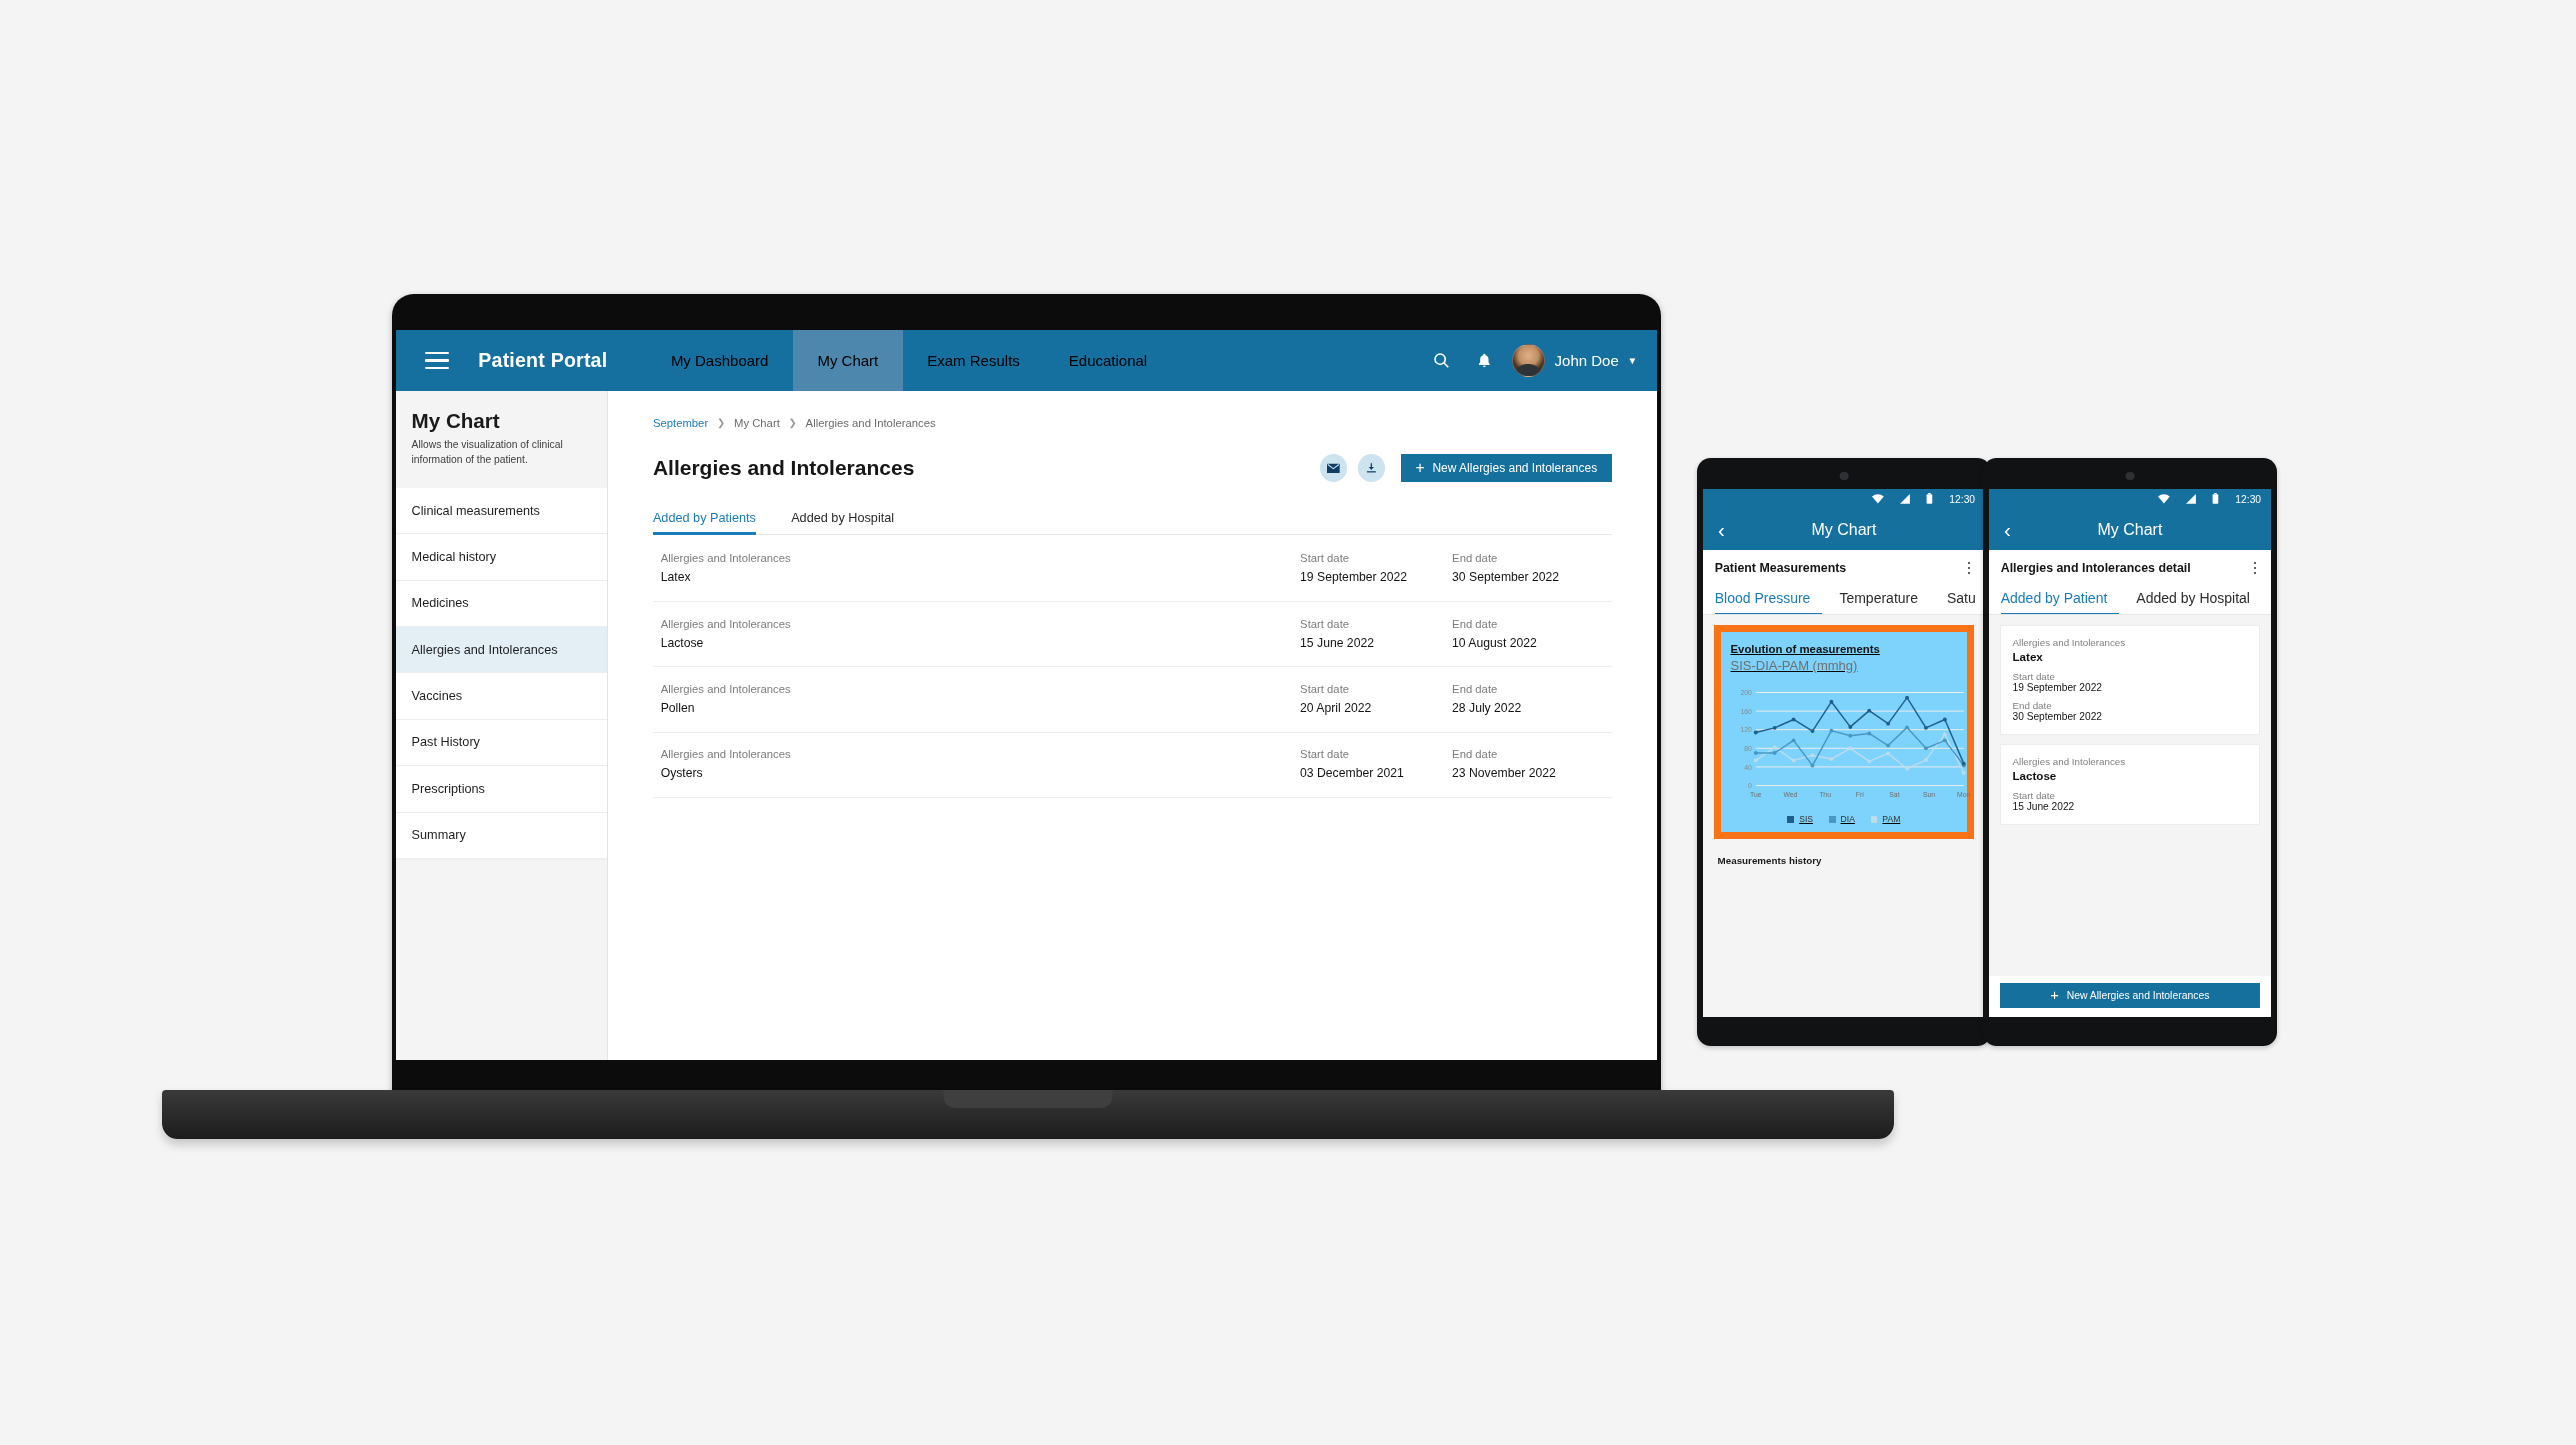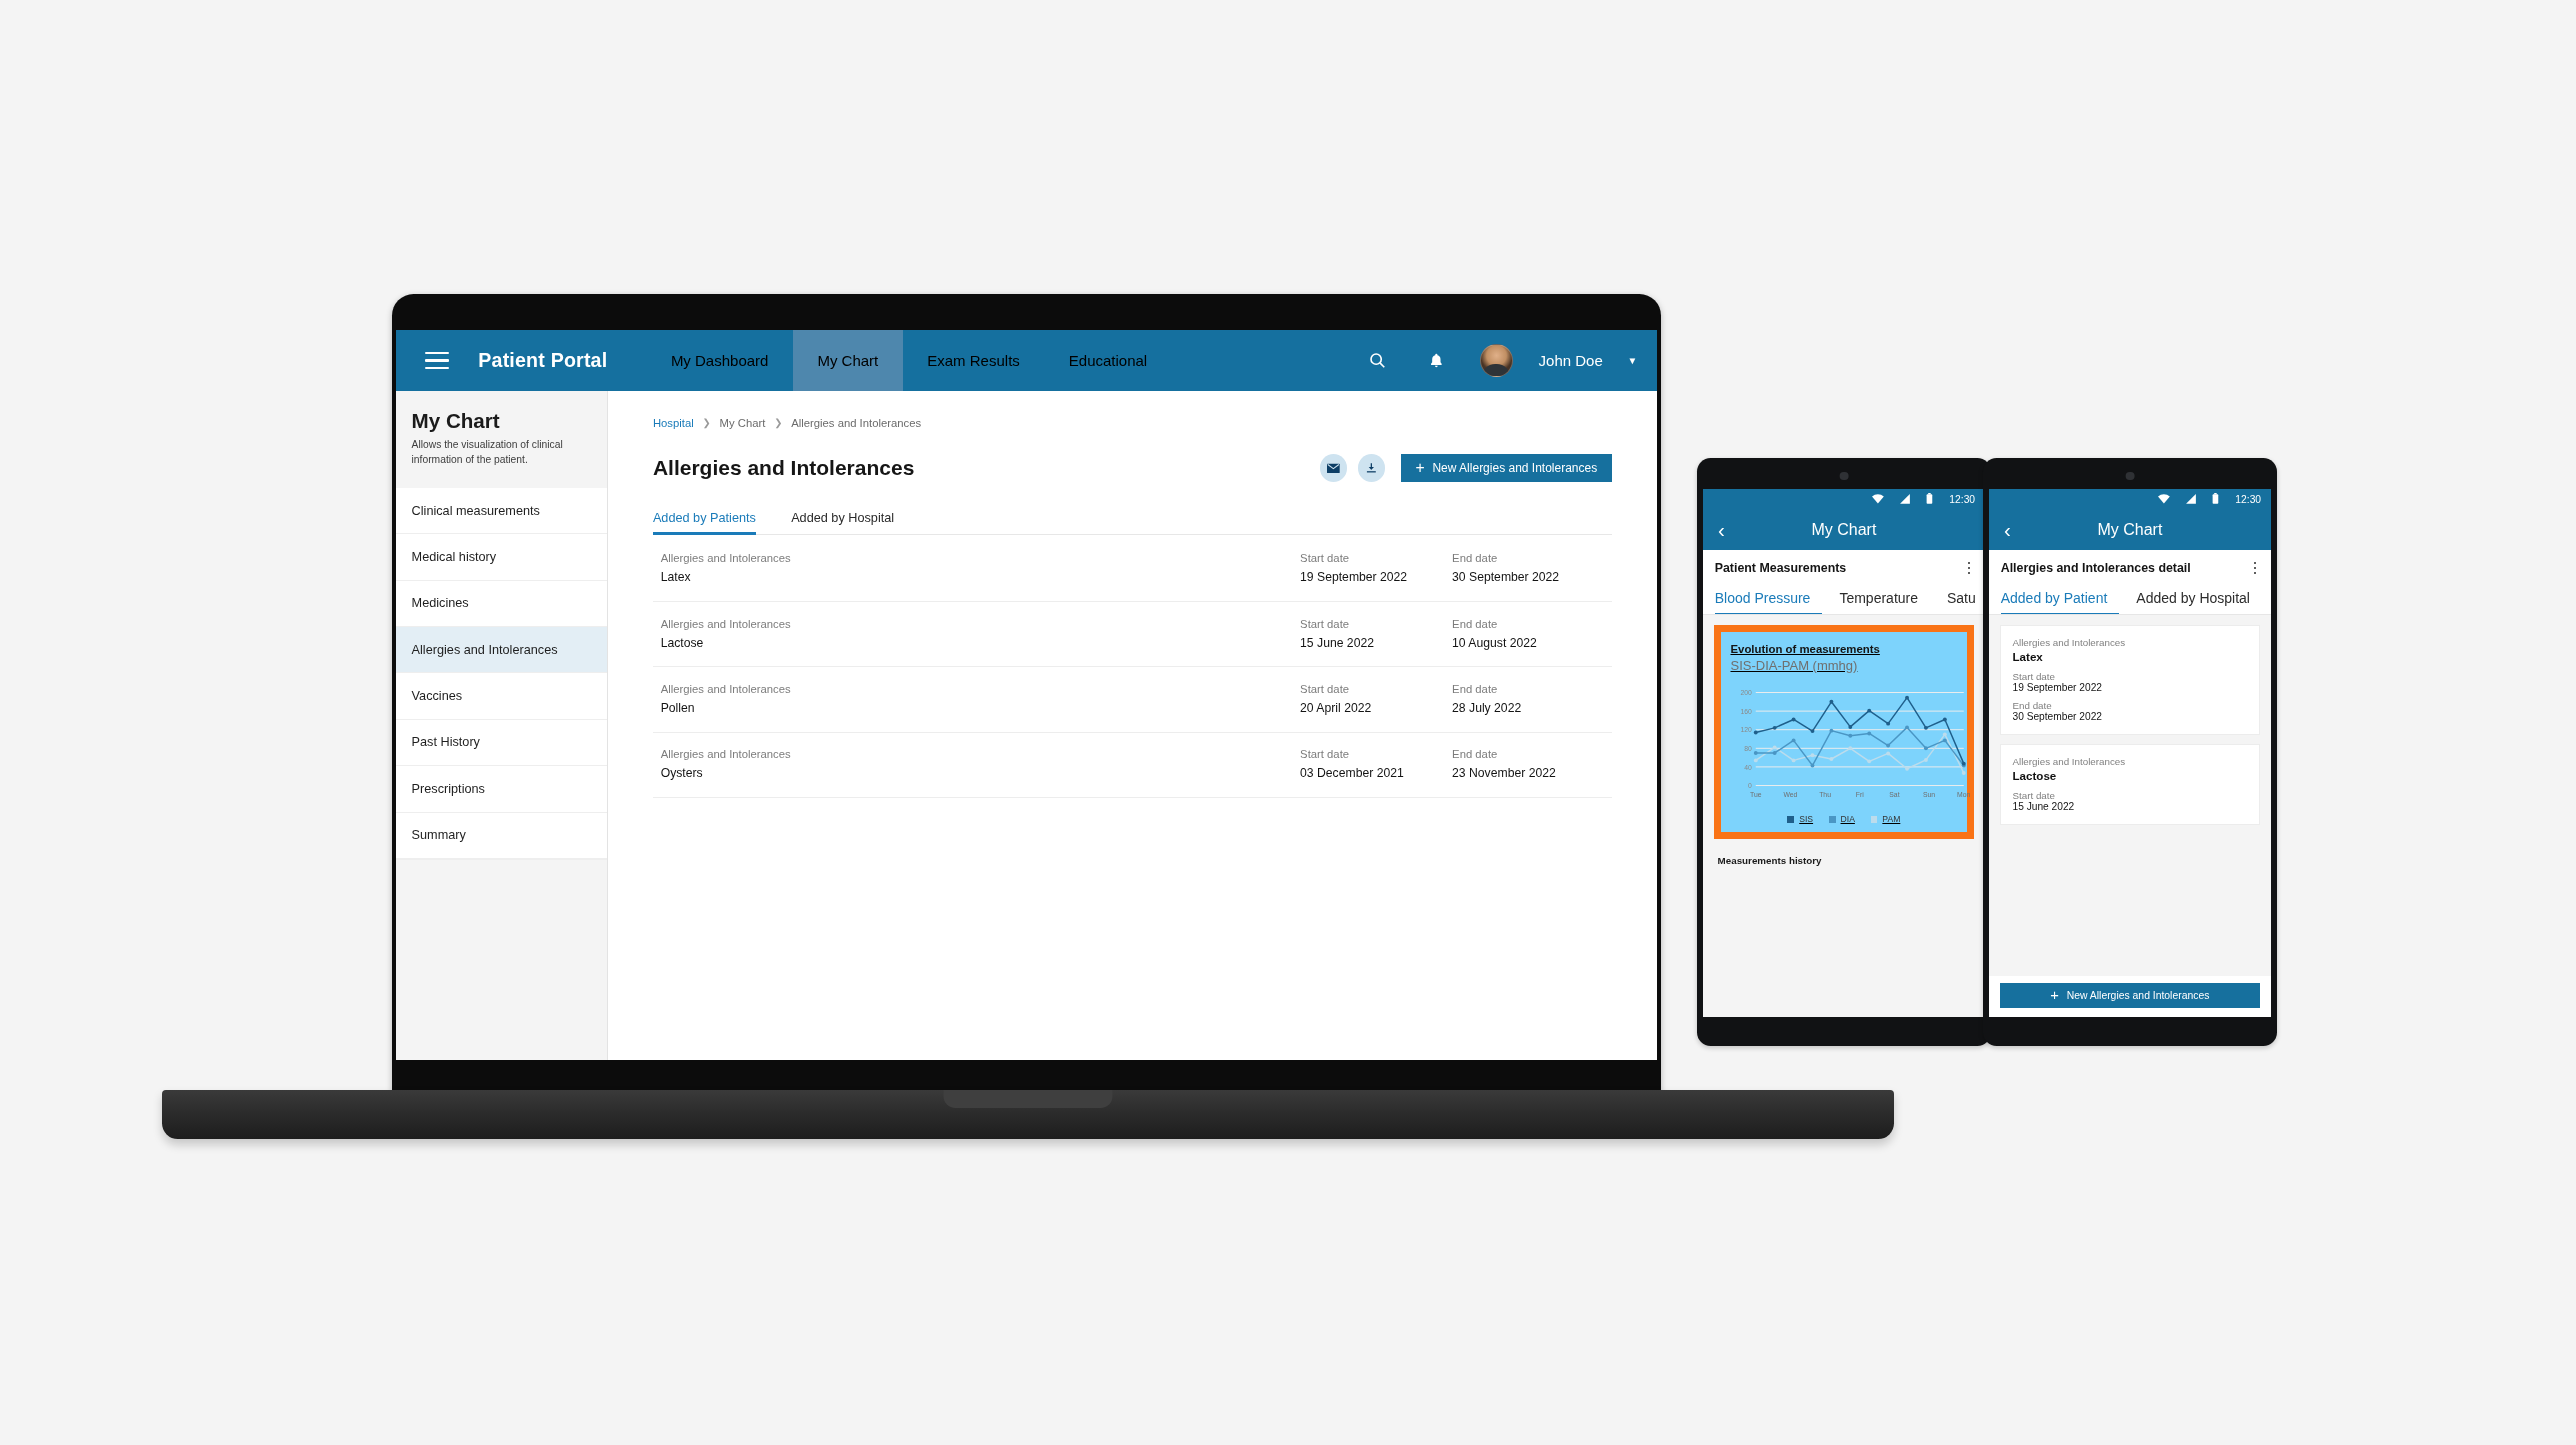--- a/index.html
+++ b/index.html
@@ -43,21 +43,21 @@
   .hamburger{width:55px;display:flex;flex-direction:column;justify-content:center;
     align-items:center;gap:4.9px;cursor:pointer;margin-left:13.7px;}
   .hamburger span{display:block;width:24.5px;height:2.5px;background:#fff;border-radius:1px;}
   .brand{font-size:19.6px;font-weight:bold;margin-left:13.7px;margin-right:39px;letter-spacing:0.2px;}
   .navitem{
     height:61px;display:flex;align-items:center;padding:0 24.5px;
     font-size:15px;color:#000000;cursor:pointer;white-space:nowrap;
   }
   .navitem.active{background:#4e87ad;}
   .nav-spacer{flex:1;}
-  .nav-right{display:flex;align-items:center;gap:16px;padding-right:19.6px;}
+  .nav-right{display:flex;align-items:center;gap:0px;padding-right:19.6px;}
   .icon-btn{width:43px;height:43px;display:flex;align-items:center;justify-content:center;cursor:pointer;}
   .avatar{
     width:31px;height:31px;border-radius:50%;margin-left:5.9px;margin-right:9.8px;
     background:radial-gradient(circle at 50% 34%, #e0b089 0%, #c18f63 38%, #4b3424 62%, #2b2b2b 100%);
     border:1px solid rgba(255,255,255,.25);
     position:relative;overflow:hidden;flex:0 0 auto;
   }
   .avatar::after{
     content:"";position:absolute;left:50%;top:60%;transform:translateX(-50%);
     width:29px;height:21.6px;border-radius:13.7px 13.7px 0 0;background:#2e3338;
@@ -238,21 +238,21 @@
           <div class="sb-item">Vaccines</div>
           <div class="sb-item">Past History</div>
           <div class="sb-item">Prescriptions</div>
           <div class="sb-item">Summary</div>
           <div class="sb-filler"></div>
         </div>
 
         <div class="content">
 
           <div class="crumbs">
-            <span class="crumb link">Hospital</span>
+            <span class="crumb link">September</span>
             <span class="crumb-sep">❯</span>
             <span class="crumb">My Chart</span>
             <span class="crumb-sep">❯</span>
             <span class="crumb">Allergies and Intolerances</span>
           </div>
 
           <div class="page-head">
             <div class="page-title">Allergies and Intolerances</div>
             <div class="round-btn">
               <svg width="12.7" height="10.8" viewBox="0 0 20 15" fill="#0d3e66">

